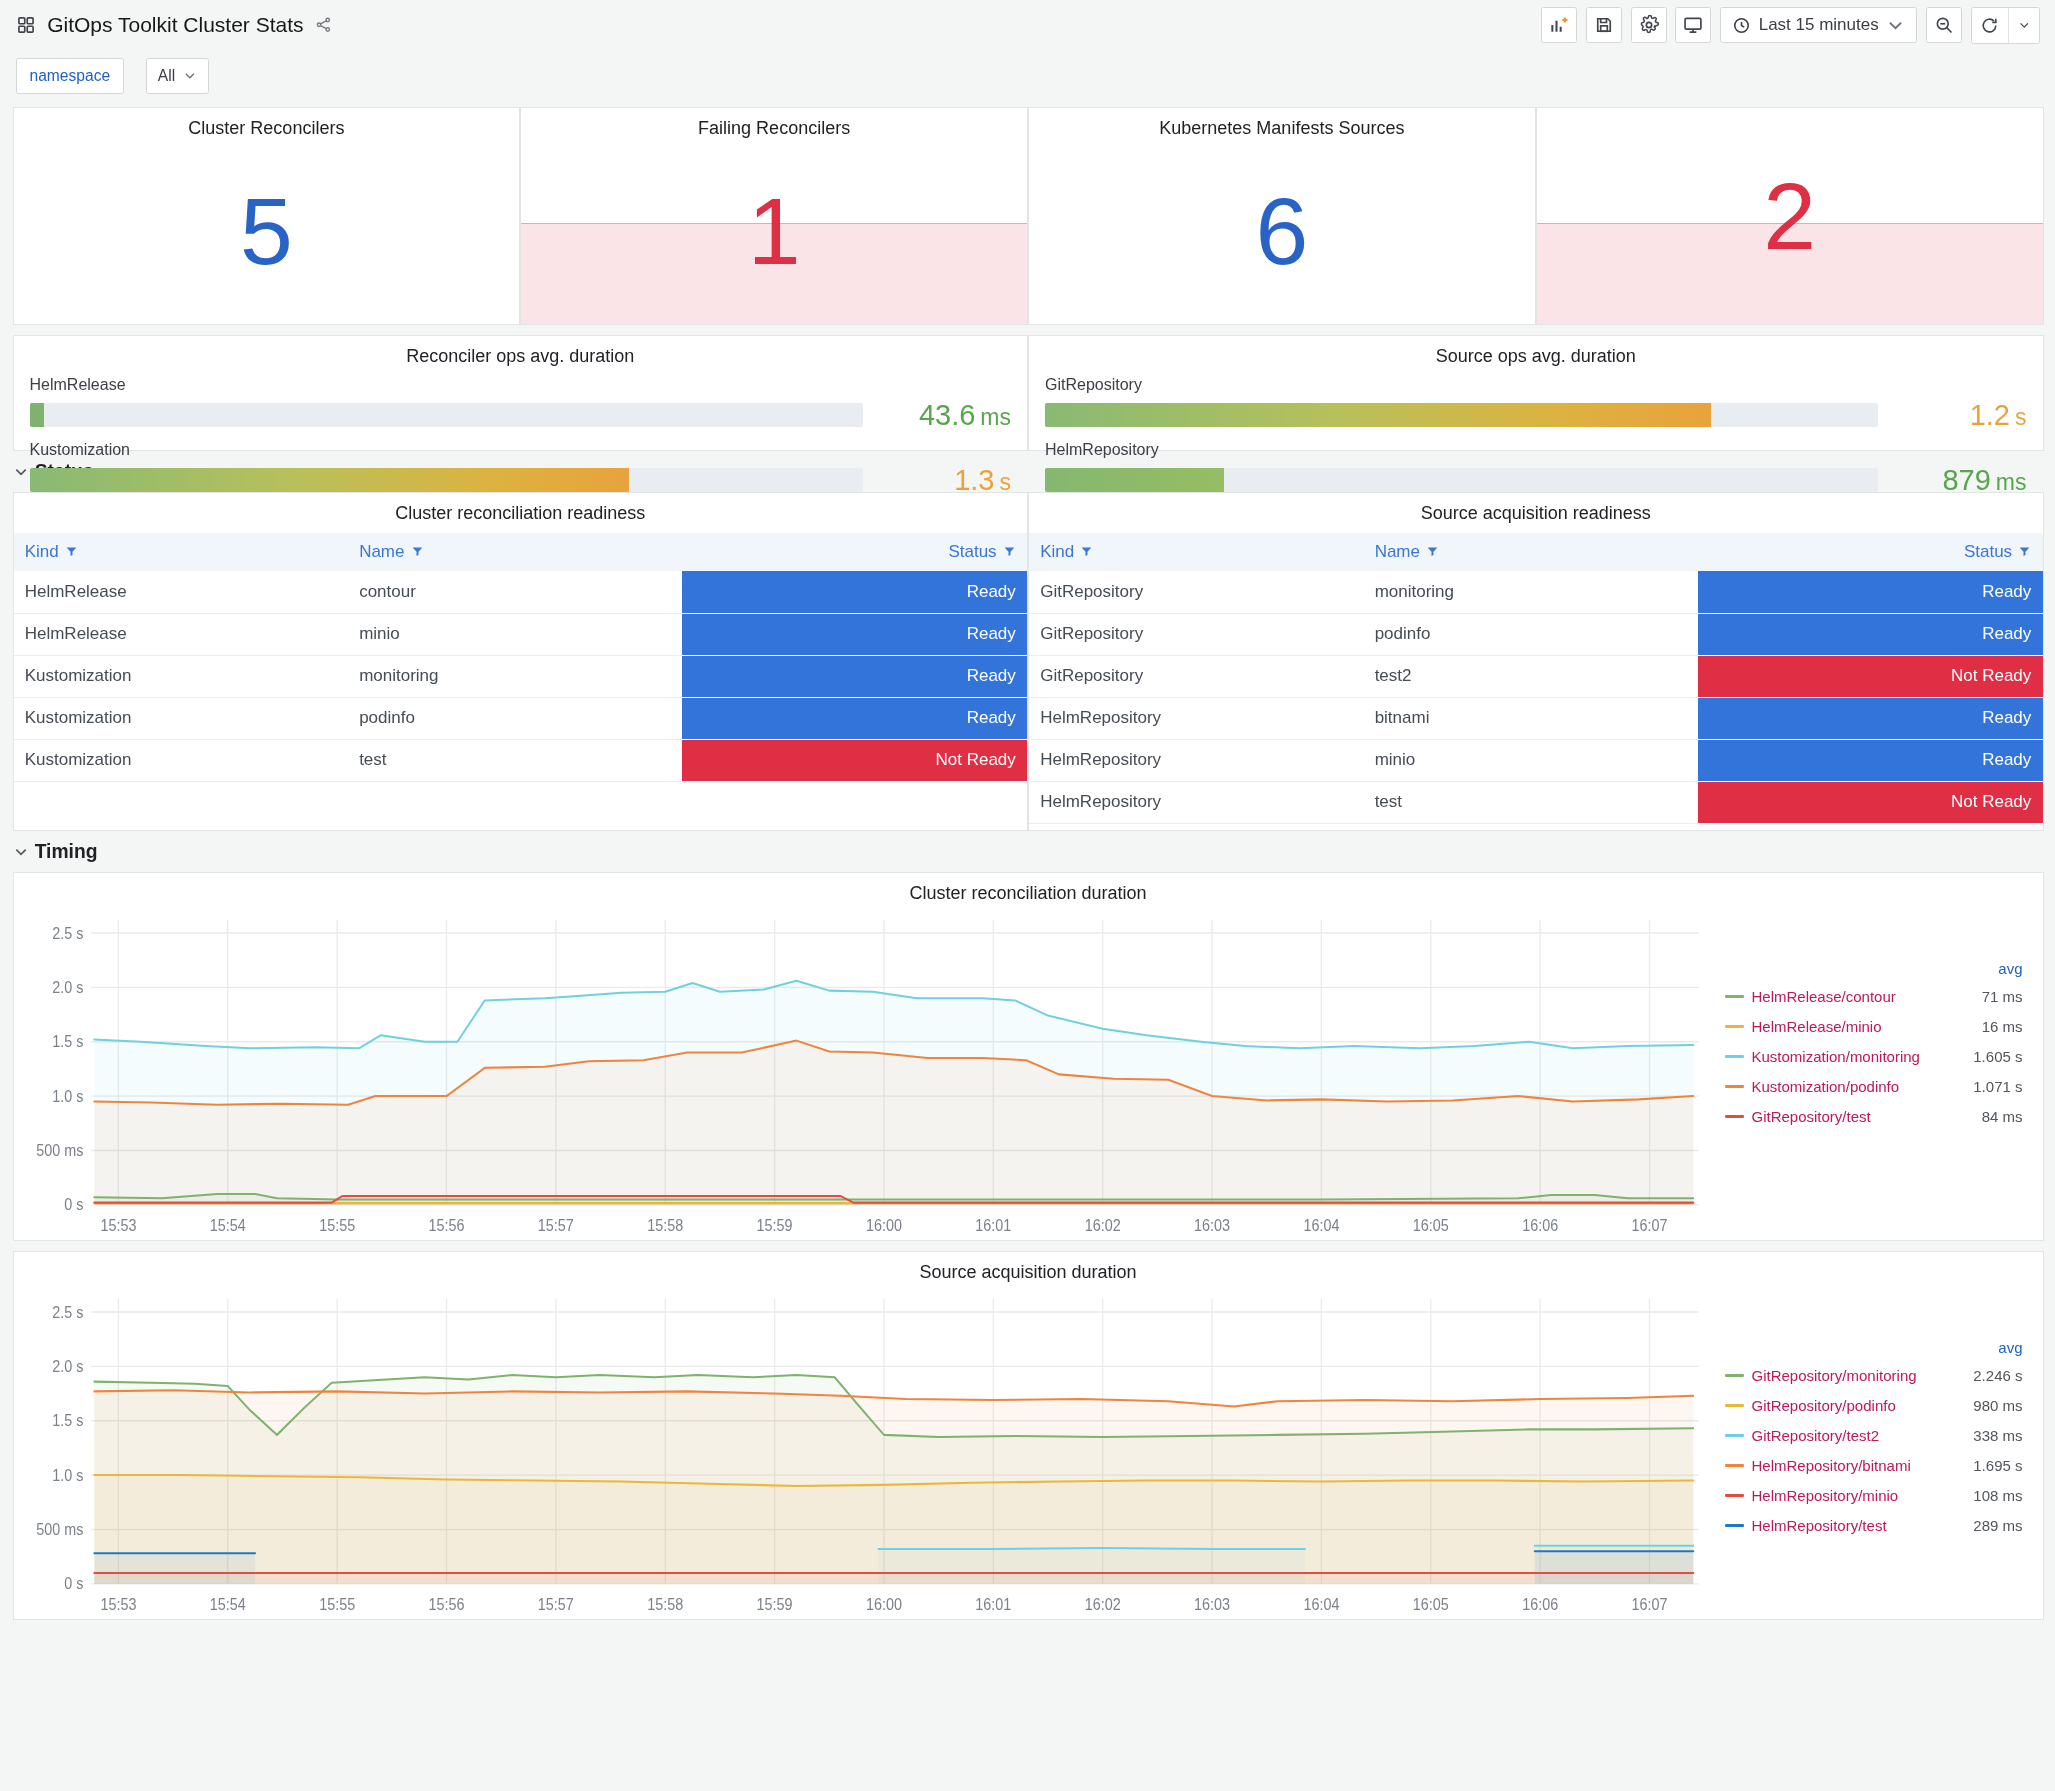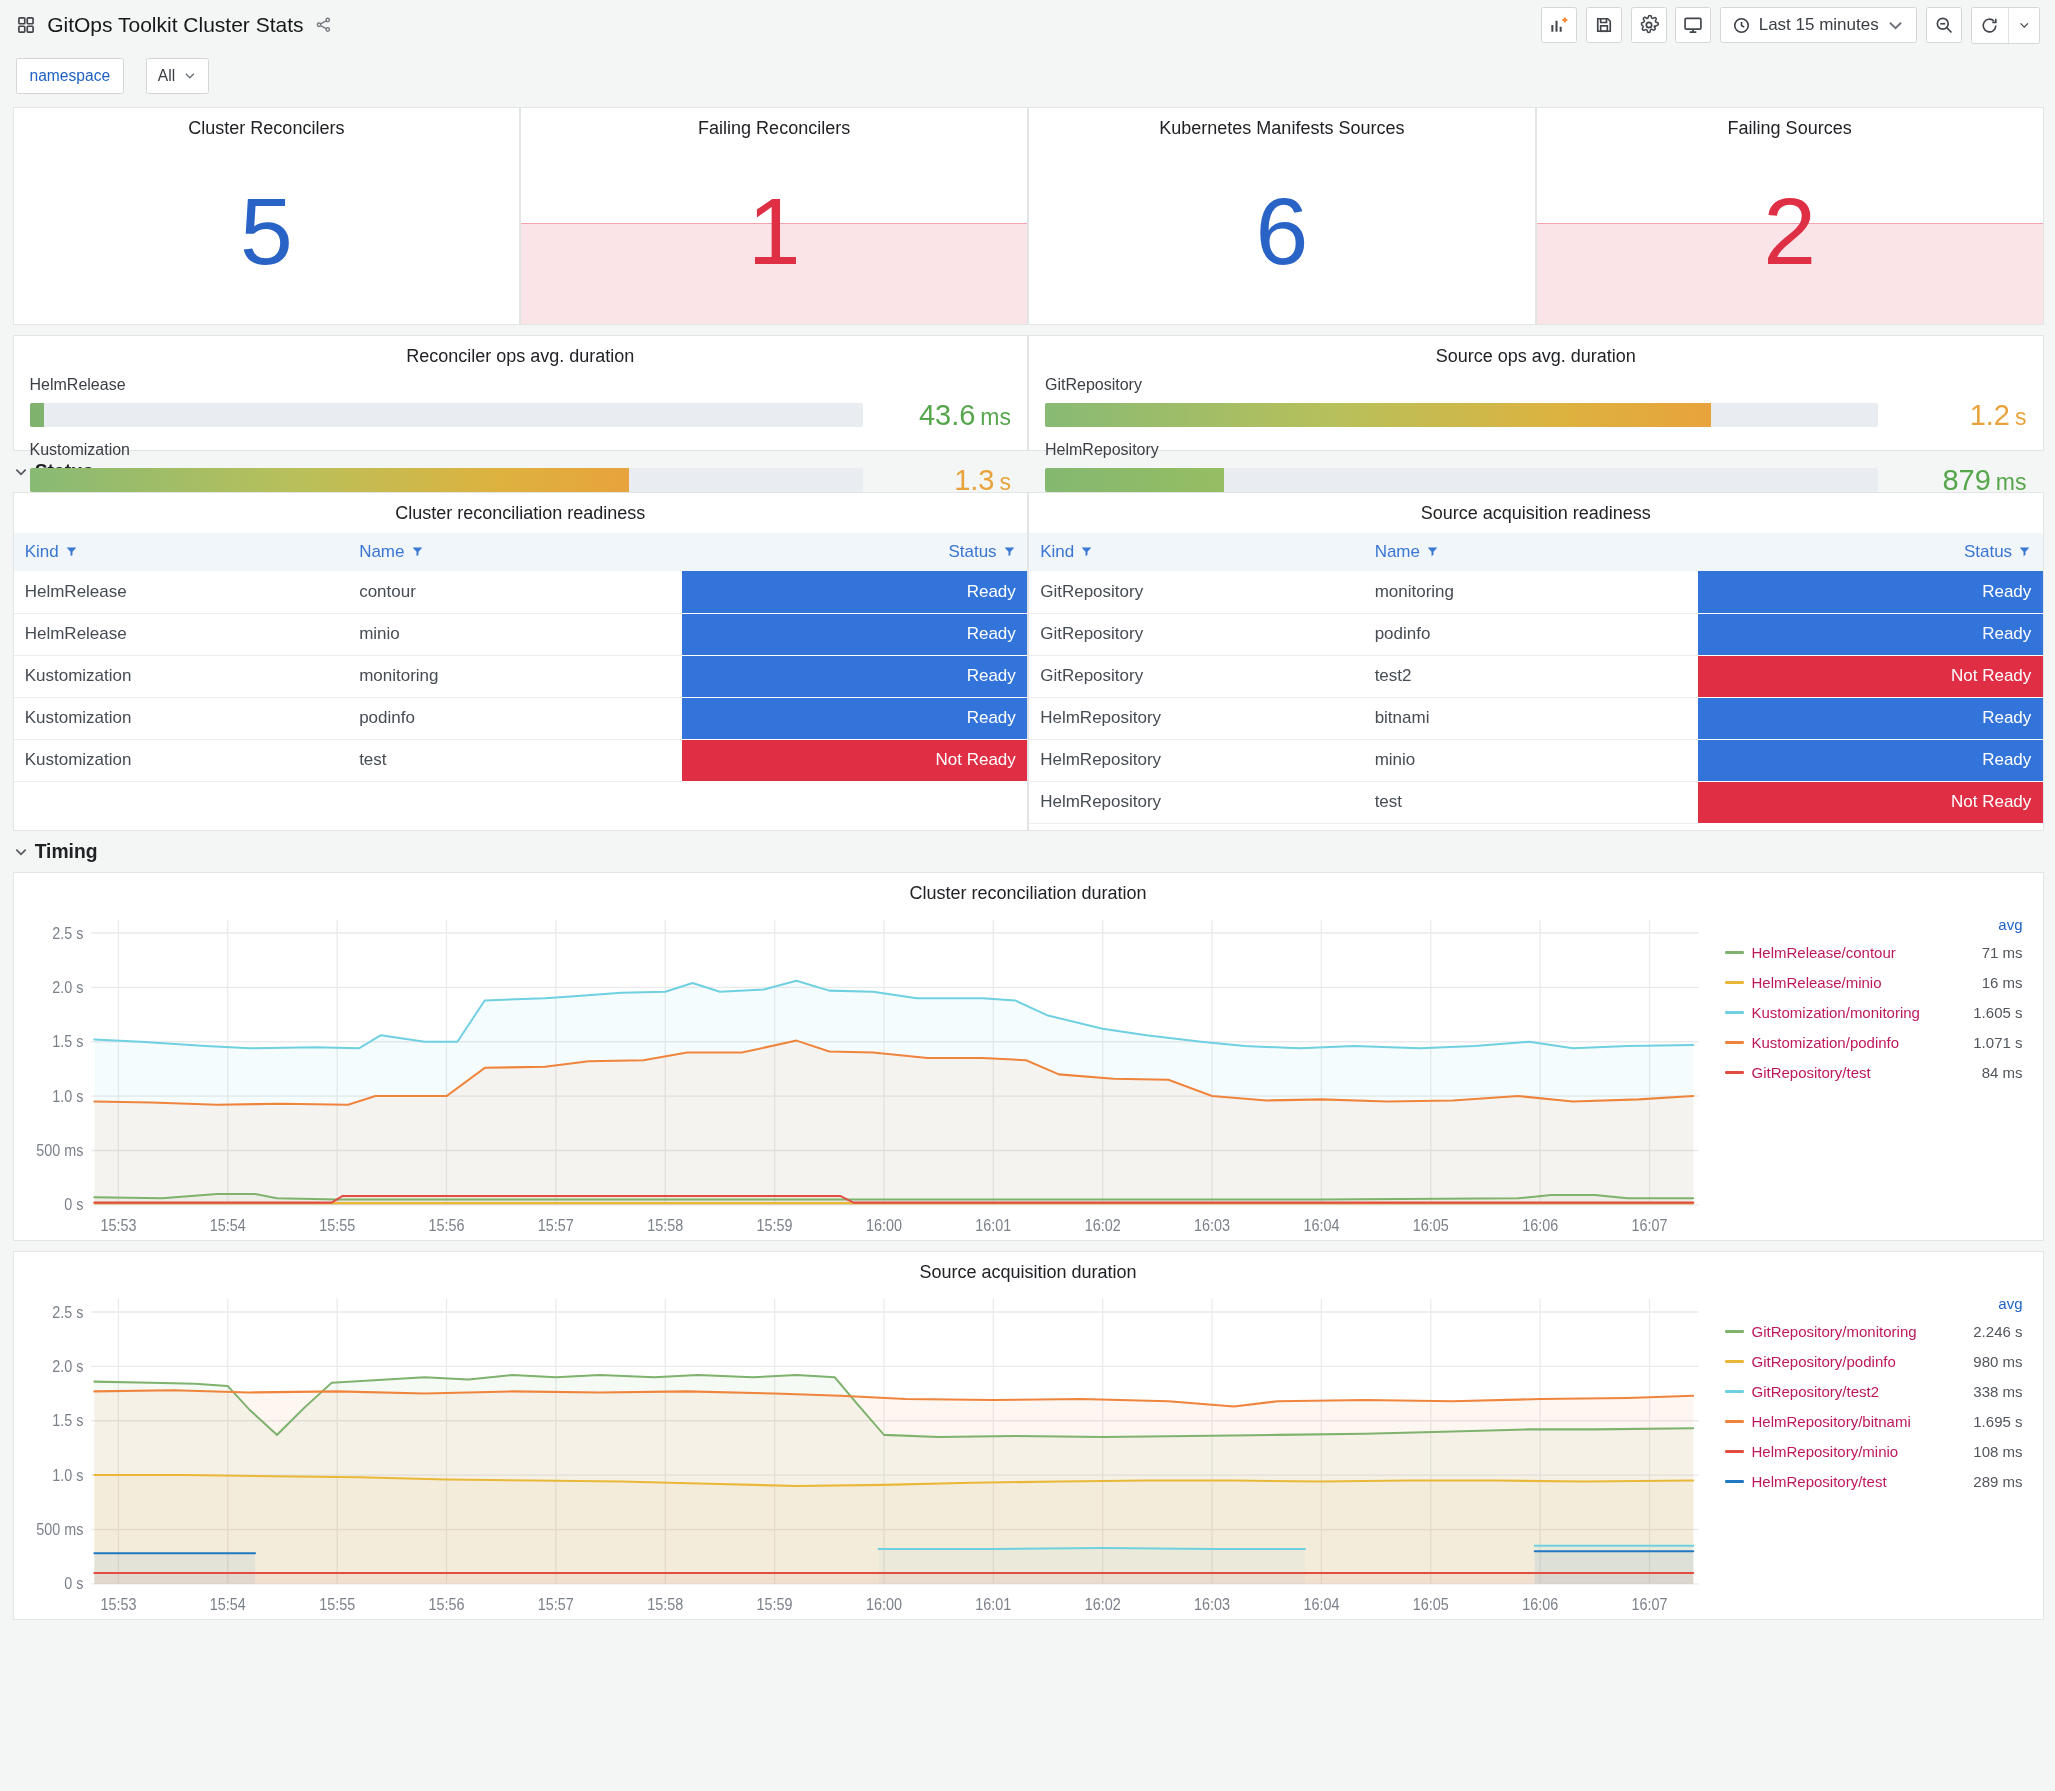--- a/index.html
+++ b/index.html
@@ -70,21 +70,21 @@
   tbody td.status-cell{color:#fff;text-align:right;border-bottom:0.6px solid #fff;}
 
   
   .chart-panel{margin:0 12.5px 10px;height:369px;padding:0 12.5px 3.7px;display:flex;flex-direction:column;}
   .chart-body{flex:1;display:flex;min-height:0;padding-top:5px;}
   .chart-plot{flex:1;min-width:0;cursor:crosshair;}
   .chart-plot svg{width:100%;height:100%;display:block;}
   .chart-plot .grid{stroke:#e9eaeb;stroke-width:2;}
   .chart-plot .lab{fill:#7b818a;font-size:23px;font-family:"Liberation Sans",sans-serif;}
   .chart-legend{width:315px;padding:3.7px 5px 0 10px;font-size:15px;}
-  .legend-header{text-align:right;color:#1f62c4;font-weight:500;height:25px;line-height:25px;padding-right:2.5px;}
+  .legend-header{text-align:right;color:#1f62c4;font-weight:500;height:25px;line-height:25px;padding-right:2.5px;margin-top:44px;}
   .legend-row{display:flex;align-items:center;gap:7.5px;height:30px;}
   .legend-mark{width:19px;height:2.5px;border-radius:1.2px;flex:none;}
   .legend-name{flex:1;color:#be185d;cursor:pointer;white-space:nowrap;overflow:hidden;}
   .legend-value{color:#51565c;min-width:75px;text-align:right;padding-right:2.5px;}
 </style>
 </head>
 <body>
 
 <div class="topbar">
   <div class="tb-left">
@@ -193,21 +193,20 @@
       <div class="stat-band" style="background: rgba(224, 47, 68, 0.13);"></div>
     </div>
 
     <div class="panel stat-panel">
       <div class="panel-title">Kubernetes Manifests Sources</div>
       <div class="stat-value" style="color: rgb(42, 99, 198);">6</div>
 
     </div>
 
     <div class="panel stat-panel">
-      <div class="panel-title">Failing Sources</div>
       <div class="stat-value" style="color: rgb(222, 47, 68);">2</div>
       <div class="stat-band" style="background: rgba(224, 47, 68, 0.13);"></div>
     </div>
   </div>
 
 <div class="row gauges-row">
   <div class="panel gauge-panel">
     <div class="panel-title">Reconciler ops avg. duration</div>
     <div class="gauge-rows">
 

